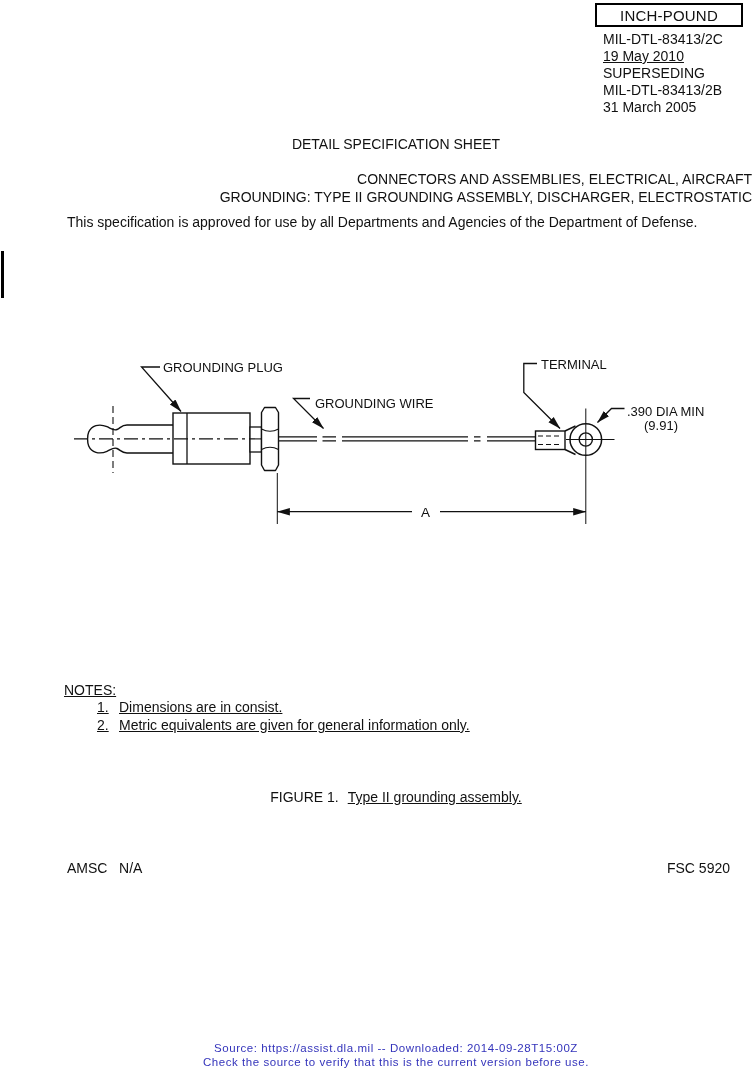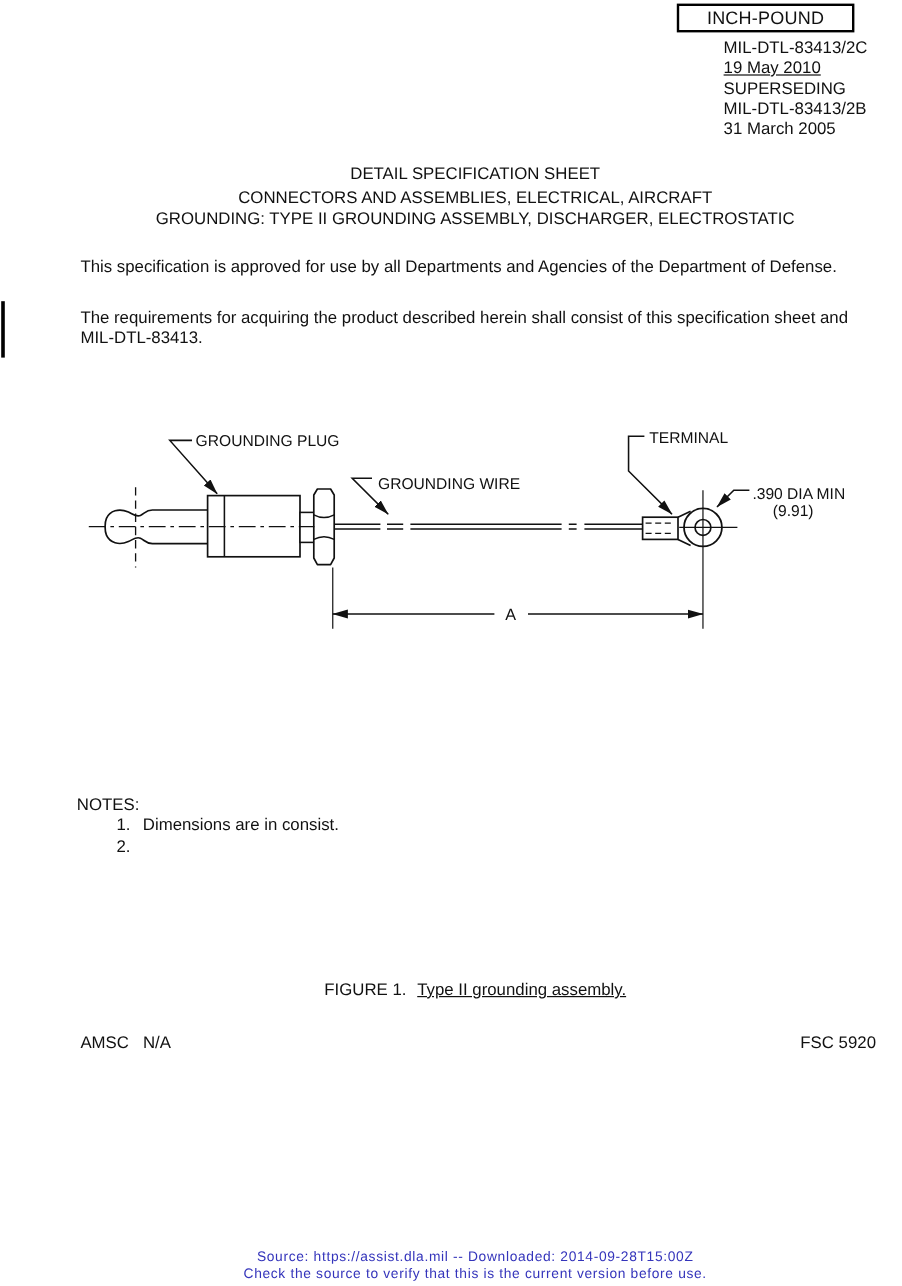--- a/index.html
+++ b/index.html
@@ -5,39 +5,39 @@
   * { margin:0; padding:0; box-sizing:border-box; }
   html,body { background:#e8e8e8; }
   .page {
     position:relative; width:752px; height:1072px; background:#ffffff;
     font-family:"Liberation Sans","DejaVu Sans",sans-serif; color:#111;
     overflow:hidden; margin:0 auto;
   }
   .abs { position:absolute; }
   
   .stamp-box {
-    left:564px; top:3px; width:148px; height:24px;
+    left:595px; top:3px; width:148px; height:24px;
     border:2px solid #000; display:flex; align-items:center; justify-content:center;
     font-size:15px; letter-spacing:0.2px;
   }
   .spec-block { left:603px; top:31px; font-size:14px; line-height:17px; white-space:nowrap; }
   .spec-block .u { text-decoration:underline; }
   
   .content-center { left:40px; width:712px; text-align:center; }
   .doc-title { top:136px; font-size:14px; }
-  .subtitle { top:156px; font-size:14px; line-height:17.5px; }
+  .subtitle { top:171px; font-size:14px; line-height:17.5px;text-align:right; }
   .para { left:67px; width:685px; font-size:14px; line-height:17.2px; }
   .p1 { top:214px; }
   .p2 { top:256px; }
   .change-bar { left:1px; top:251px; width:3px; height:47px; background:#000; }
   .figure-wrap { left:0; top:340px; width:752px; height:210px; }
-  .notes { left:64px; top:662px; font-size:14px; line-height:17.4px; }
+  .notes { left:64px; top:682px; font-size:14px; line-height:17.4px;text-decoration:underline; }
   .note-row { display:flex; }
   .note-num { display:inline-block; margin-left:33px; width:22px; }
-  .caption { top:789px; font-size:14px;margin-top:27px; }
+  .caption { top:789px; font-size:14px; }
   .caption .cap-underline { text-decoration:underline; }
   .cap-gap { display:inline-block; width:9px; }
   .ids-row { left:67px; top:860px; width:663px; display:flex; justify-content:space-between; font-size:14px; }
   .amsc { white-space:pre; }
   .src-footer { top:1042px; font-size:11.5px; line-height:13.6px; letter-spacing:0.55px; color:#3434bb; }
   svg text { font-family:"Liberation Sans","DejaVu Sans",sans-serif; font-size:13px; fill:#111; }
   svg .dimtext { font-size:13.5px; }
 </style>
 </head>
 <body>
@@ -56,24 +56,20 @@
     <div>31 March 2005</div>
   </div>
 
   <div class="abs content-center doc-title">DETAIL SPECIFICATION SHEET</div>
   <div class="abs content-center subtitle">
     <div>CONNECTORS AND ASSEMBLIES, ELECTRICAL, AIRCRAFT</div>
     <div>GROUNDING: TYPE II GROUNDING ASSEMBLY, DISCHARGER, ELECTROSTATIC</div>
   </div>
 
   <div class="abs para p1">This specification is approved for use by all Departments and Agencies of the Department of Defense.</div>
-  <div class="abs para p2">
-    <div>The requirements for acquiring the product described herein shall consist of this specification sheet and</div>
-    <div>MIL-DTL-83413.</div>
-  </div>
   <div class="abs change-bar"></div>
 
   <div class="abs figure-wrap">
     <svg width="752" height="210" viewBox="0 0 752 210">
       <defs>
         <marker id="arr" markerUnits="userSpaceOnUse" markerWidth="14" markerHeight="10" refX="12.6" refY="5" orient="auto">
           <path d="M13,5 L0,1.3 L0,8.7 Z" fill="#111"></path>
         </marker>
       </defs>
 
@@ -122,20 +118,21 @@
   </div>
 
   <div class="abs notes">
     <div>NOTES:</div>
     <div class="note-row">
       <span class="note-num">1.</span>
       <span>Dimensions are in consist.</span>
     </div>
     <div class="note-row">
       <span class="note-num">2.</span>
+      <span>Metric equivalents are given for general information only.</span>
     </div>
   </div>
 
   <div class="abs content-center caption">
     <span>FIGURE 1.</span><span class="cap-gap"></span><span class="cap-underline">Type II grounding assembly.</span>
   </div>
 
   <div class="abs ids-row">
     <span class="amsc">AMSC   N/A</span>
     <span>FSC 5920</span>

